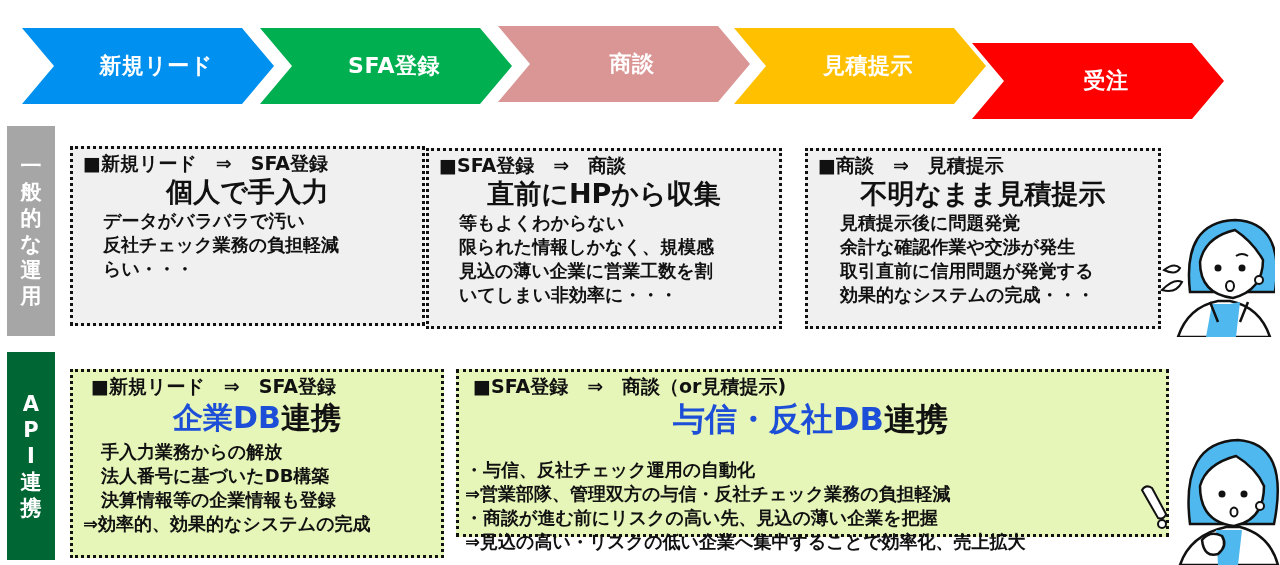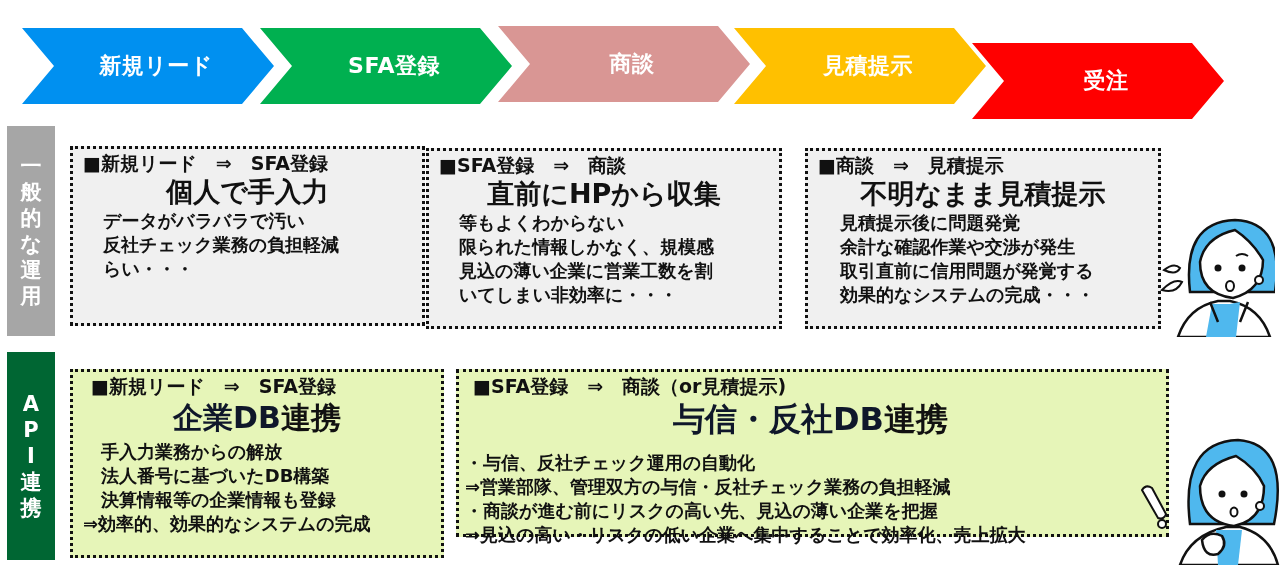--- a/index.html
+++ b/index.html
@@ -10,21 +10,21 @@
            clip-path: polygon(0 0, calc(100% - 32px) 0, 100% 50%, calc(100% - 32px) 100%, 0 100%, 32px 50%); }
   .arrow span { padding-left:16px; }
   .side { position:absolute; left:7px; width:48px; color:#fff; font-weight:bold; font-size:21px;
           display:flex; flex-direction:column; align-items:center; justify-content:center; line-height:26px; }
   .side span { display:block; text-align:center; }
   .box { position:absolute; border:3px dotted #111; box-sizing:border-box; padding:2px 10px 0 10px; }
   .box.gray { background:#f0f0f0; }
   .box.lime { background:#e6f5b8; }
   .box .hd { font-size:19px; font-weight:bold; white-space:pre; line-height:24px; }
   .box .ttl { font-size:27px; font-weight:bold; text-align:center; line-height:34px; white-space:nowrap; }
-  .box .ttl .red { color:#0f172a; }
+  .box .ttl .red { color:#1d4ed8; }
   .box .ln { font-size:18px; font-weight:bold; line-height:24px; white-space:nowrap; }
   .char { position:absolute; }
 </style>
 </head>
 <body>
 
 <div class="arrow" style="left:22px;width:252px;background:#0090f0;">
     <span>新規リード</span>
   </div>
 <div class="arrow" style="left:260px;width:252px;background:#00b050;">
@@ -119,21 +119,21 @@
     <div class="ln" style="white-space:pre;">　決算情報等の企業情報も登録</div>
     <div class="ln" style="white-space:pre;">⇒効率的、効果的なシステムの完成</div>
   </div>
 </div>
 
 <div class="box lime" style="left:456px;top:369px;width:713px;height:168px;padding-left:6px;">
   <div class="hd" style="padding-left:8px;">■SFA登録　⇒　商談（or見積提示)</div>
   <div class="ttl" style="font-size:32px;line-height:42px;">
     <span class="red">与信・反社DB</span><span>連携</span>
   </div>
-  <div style="margin-top:11px;">
+  <div style="margin-top:18px;">
     <div class="ln">・与信、反社チェック運用の自動化</div>
     <div class="ln">⇒営業部隊、管理双方の与信・反社チェック業務の負担軽減</div>
     <div class="ln">・商談が進む前にリスクの高い先、見込の薄い企業を把握</div>
     <div class="ln">⇒見込の高い・リスクの低い企業へ集中することで効率化、売上拡大</div>
   </div>
 </div>
 
 <svg class="char" style="left:1140px;top:428px;" width="140" height="137" viewBox="0 0 140 137">
 
   <path d="M2 62 q4 -6 10 -2 l14 26 q-2 6 -8 4 z" fill="#fff" stroke="#111" stroke-width="2"></path>

